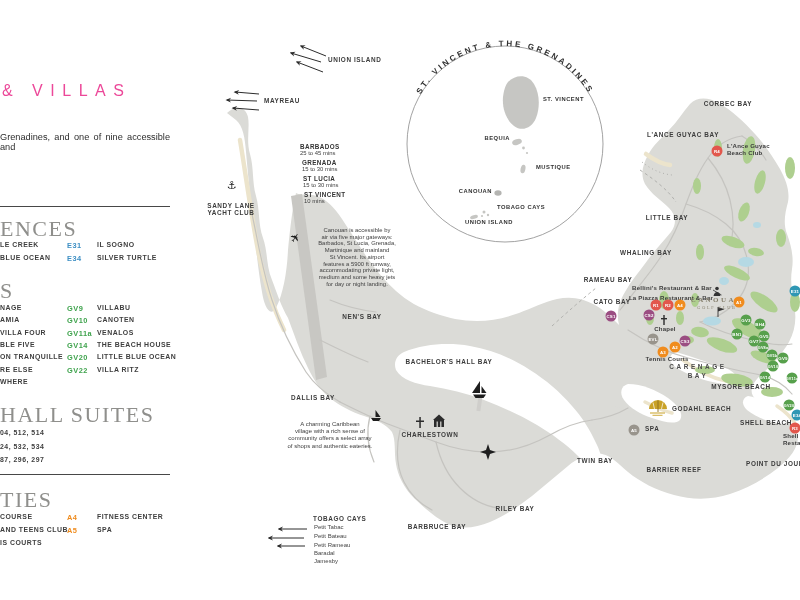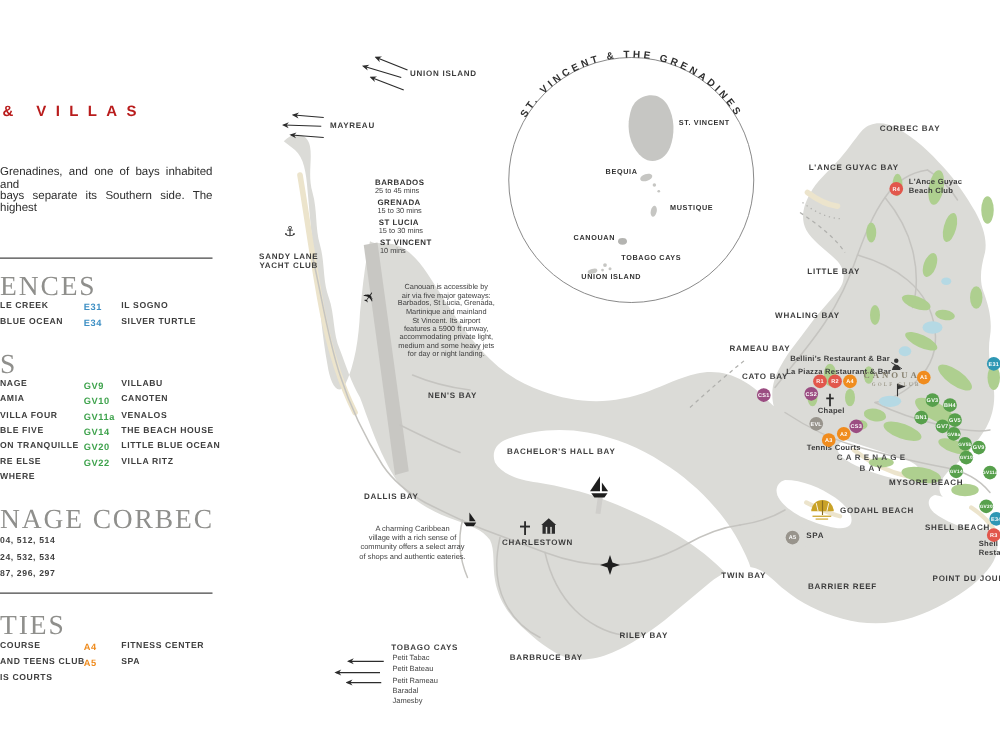--- a/index.html
+++ b/index.html
@@ -3,22 +3,22 @@
 <meta charset="utf-8">
 <style>
   html,body{margin:0;padding:0}
   body{width:800px;height:600px;overflow:hidden;background:#fff;
        font-family:"Liberation Sans",sans-serif;position:relative}
   #stage{position:absolute;left:0;top:0;width:800px;height:600px;overflow:hidden}
   svg{position:absolute;left:0;top:0}
   
   .logo1{position:absolute;left:2px;top:42px;font-size:37px;font-weight:300;
          letter-spacing:14px;color:#5a5f63;white-space:nowrap}
-  .logo2{position:absolute;left:2px;top:82px;font-size:12px;font-weight:700;
-         letter-spacing:7.5px;color:#b91c1c;white-space:nowrap}
+  .logo2{position:absolute;left:2px;top:82px;font-size:16px;font-weight:400;
+         letter-spacing:7.5px;color:#ec4899;white-space:nowrap}
   .intro{position:absolute;left:0;top:133px;width:170px}
   .intro div{font-size:9.2px;line-height:9.7px;color:#2d2d2d;
              text-align:justify;text-align-last:justify;font-weight:500}
   .hline{position:absolute;left:0;width:170px;height:1px;background:#474747}
   .shead{position:absolute;left:0;font-family:"Liberation Serif",serif;
          color:#8f8f8c;font-size:22px;letter-spacing:1.5px;white-space:nowrap}
   .lrow{position:absolute;left:0;height:9px;width:200px}
   .lrow span{position:absolute;white-space:nowrap;font-size:6.9px;
              letter-spacing:.5px;color:#3e3e3e;font-weight:600}
   .lrow .code{left:67px;font-weight:700;font-size:7.4px}
@@ -263,22 +263,21 @@
         <line x1="257" y1="101" x2="227" y2="100" marker-end="url(#ah)"></line>
         <line x1="259" y1="110" x2="233" y2="108" marker-end="url(#ah)"></line>
         <line x1="307" y1="529" x2="279" y2="529" marker-end="url(#ah)"></line>
         <line x1="304" y1="538" x2="269" y2="538" marker-end="url(#ah)"></line>
         <line x1="305" y1="546" x2="278" y2="546" marker-end="url(#ah)"></line>
       </g>
   </svg>
 
   <div class="logo2">&amp; VILLAS</div>
   <div class="intro" id="intro">
-      <div>Grenadines, and one of bays inhabited and</div>
-      <div>bays separate its Southern side. The highest</div>
+      <div>Grenadines, and one of nine accessible and</div>
     </div>
 
   <div class="hline" style="top:206px"></div>
   <div class="shead" style="top:216px">ENCES</div>
   <div id="res-rows">
       <div class="lrow" style="top: 241px;">
         <span class="">LE CREEK</span>
         <span class="code" style="color: rgb(61, 143, 196);">E31</span>
         <span class="nm2">IL SOGNO</span>
       </div>
@@ -319,21 +318,21 @@
       <div class="lrow" style="top: 365.5px;">
         <span class="">RE ELSE</span>
         <span class="code" style="color: rgb(63, 163, 77);">GV22</span>
         <span class="nm2">VILLA RITZ</span>
       </div>
       <div class="lrow" style="top: 377.8px;">
         <span class="">WHERE</span>
       </div>
     </div>
 
-  <div class="shead" style="top:402px">NAGE CORBEC</div>
+  <div class="shead" style="top:402px">HALL SUITES</div>
   <div id="suite-rows">
       <div class="lrow" style="top: 429px;">
         <span class="">04, 512, 514</span>
       </div>
       <div class="lrow" style="top: 442.5px;">
         <span class="">24, 532, 534</span>
       </div>
       <div class="lrow" style="top: 456px;">
         <span class="">87, 296, 297</span>
       </div>

